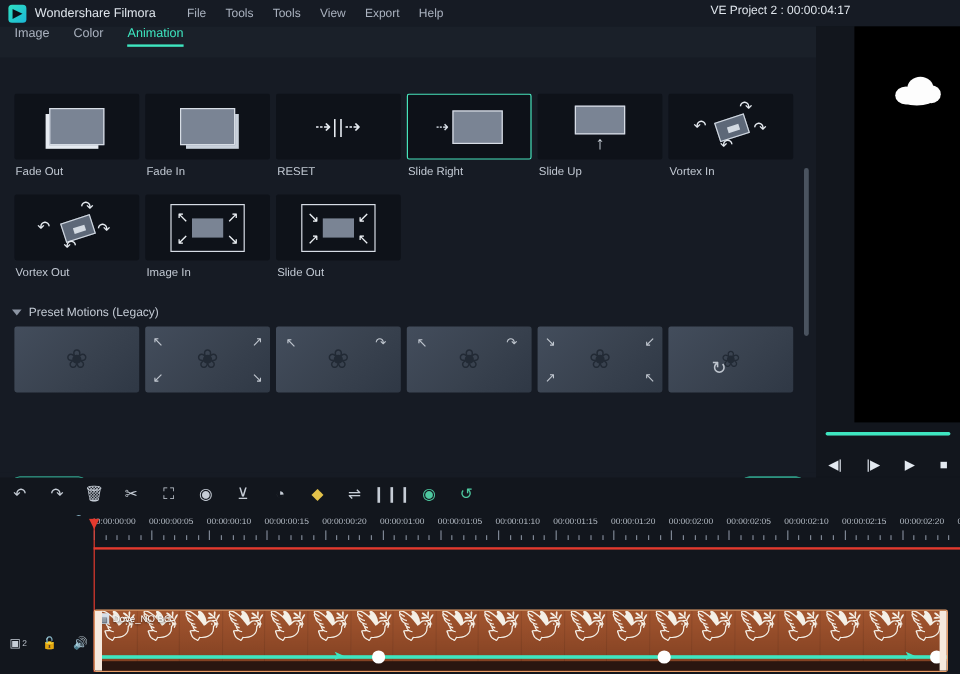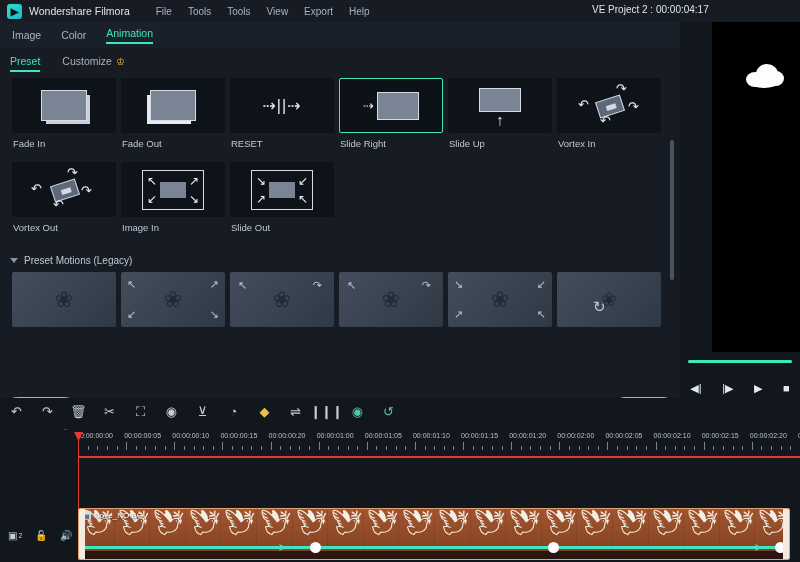--- a/index.html
+++ b/index.html
@@ -31,21 +31,21 @@
     font-size: 10px; color: #dfe5ec;
   }
 
   
   .left-panel {
     position: absolute; left: 0; top: 22px; width: 680px; height: 375px;
     background: #161b24;
   }
   .prop-tabs {
     position: absolute; left: 0; top: 0; width: 680px; height: 26px;
-    display: flex; align-items: center; gap: 20px; padding-left: 12px;
+    display: flex; align-items: flex-start; gap: 20px; padding-left: 12px;
     background: #1a2029;
   }
   .prop-tab { font-size: 10.5px; color: #aab2bf; cursor: default; }
   .prop-tab.active { color: #3ee6c0; }
   .prop-tab.active::after {
     content:""; display:block; height:2px; background:#3ee6c0; margin-top:3px;
   }
 
   .sub-tabs {
     position: absolute; left: 0; top: 26px; width: 680px; height: 26px;
@@ -271,45 +271,38 @@
   </div>
 
   <div class="left-panel">
 
     <div class="prop-tabs">
       <div class="prop-tab">Image</div>
       <div class="prop-tab">Color</div>
       <div class="prop-tab active">Animation</div>
     </div>
 
-    <div class="sub-tabs">
-      <div class="sub-tab active">Preset</div>
-      <div style="display:flex;align-items:center;">
-        <div class="sub-tab">Customize</div>
-        <span class="crown">♔</span>
-      </div>
-    </div>
 
     <div class="panel-scroll">
 
 
       <div class="grid">
 
         <div class="cell">
           <div class="thumb">
+            <div class="screen-box shadow-bl"></div>
+          </div>
+          <div class="cell-label">Fade Out</div>
+        </div>
+
+        <div class="cell">
+          <div class="thumb">
             <div class="screen-box shadow-br"></div>
           </div>
           <div class="cell-label">Fade In</div>
-        </div>
-
-        <div class="cell">
-          <div class="thumb">
-            <div class="screen-box shadow-bl"></div>
-          </div>
-          <div class="cell-label">Fade Out</div>
         </div>
 
         <div class="cell">
           <div class="thumb">
             <span class="icon-txt">⇢||⇢</span>
           </div>
           <div class="cell-label">RESET</div>
         </div>
 
         <div class="cell">

